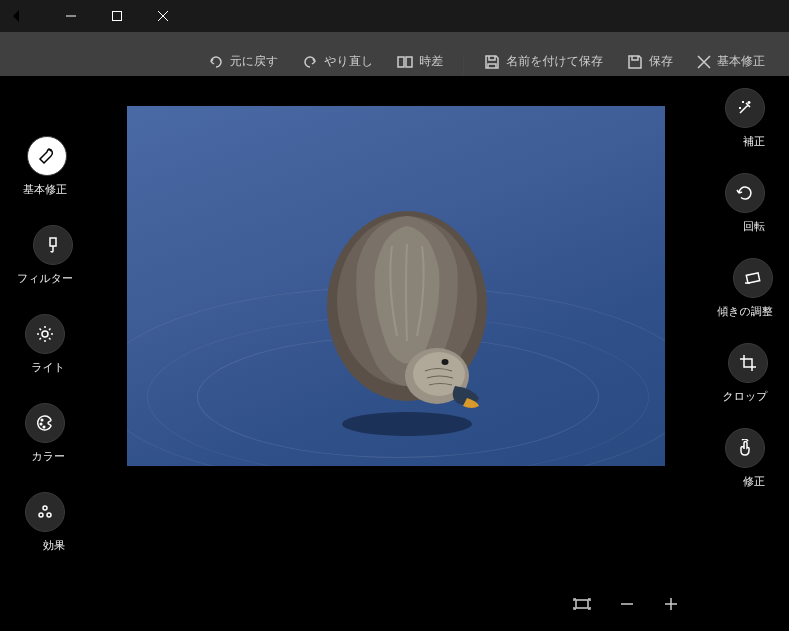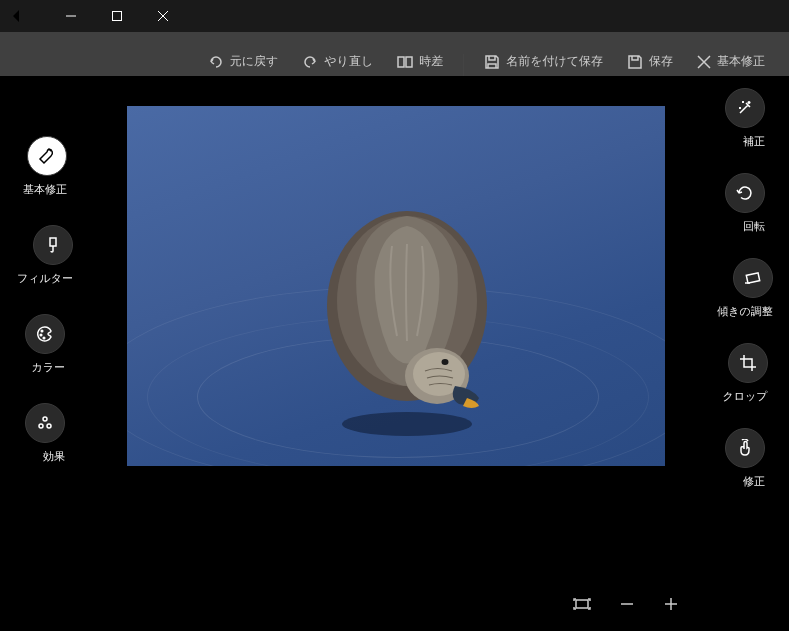--- a/index.html
+++ b/index.html
@@ -118,20 +118,29 @@
       <div class="rlabel">基本修正</div>
     </div>
     <div class="railbtn">
       <div class="ricon">
           <svg width="18" height="18" viewBox="0 0 18 18" stroke-width="1.5">
             <rect x="6" y="2" width="6" height="8"></rect>
             <path d="M9 10 V15 A1 1 0 0 1 7 15"></path>
           </svg>
         </div>
       <div class="rlabel">フィルター</div>
+    </div>
+    <div class="railbtn">
+      <div class="ricon">
+          <svg width="18" height="18" viewBox="0 0 18 18" stroke-width="1.5">
+            <circle cx="9" cy="9" r="3"></circle>
+            <path d="M9 1 V3 M9 15 V17 M1 9 H3 M15 9 H17 M3.5 3.5 L5 5 M13 13 L14.5 14.5 M14.5 3.5 L13 5 M5 13 L3.5 14.5"></path>
+          </svg>
+        </div>
+      <div class="rlabel">ライト</div>
     </div>
     <div class="railbtn">
       <div class="ricon">
           <svg width="18" height="18" viewBox="0 0 18 18" stroke-width="1.5">
             <path d="M9 2 A7 7 0 1 0 15 12 C15 10 12 11 12 9 C12 7 15 8 15 6 A7 7 0 0 0 9 2 Z"></path>
             <circle cx="6" cy="6" r="0.8" fill="#fff"></circle>
             <circle cx="5" cy="10" r="0.8" fill="#fff"></circle>
             <circle cx="8" cy="13" r="0.8" fill="#fff"></circle>
           </svg>
         </div>

